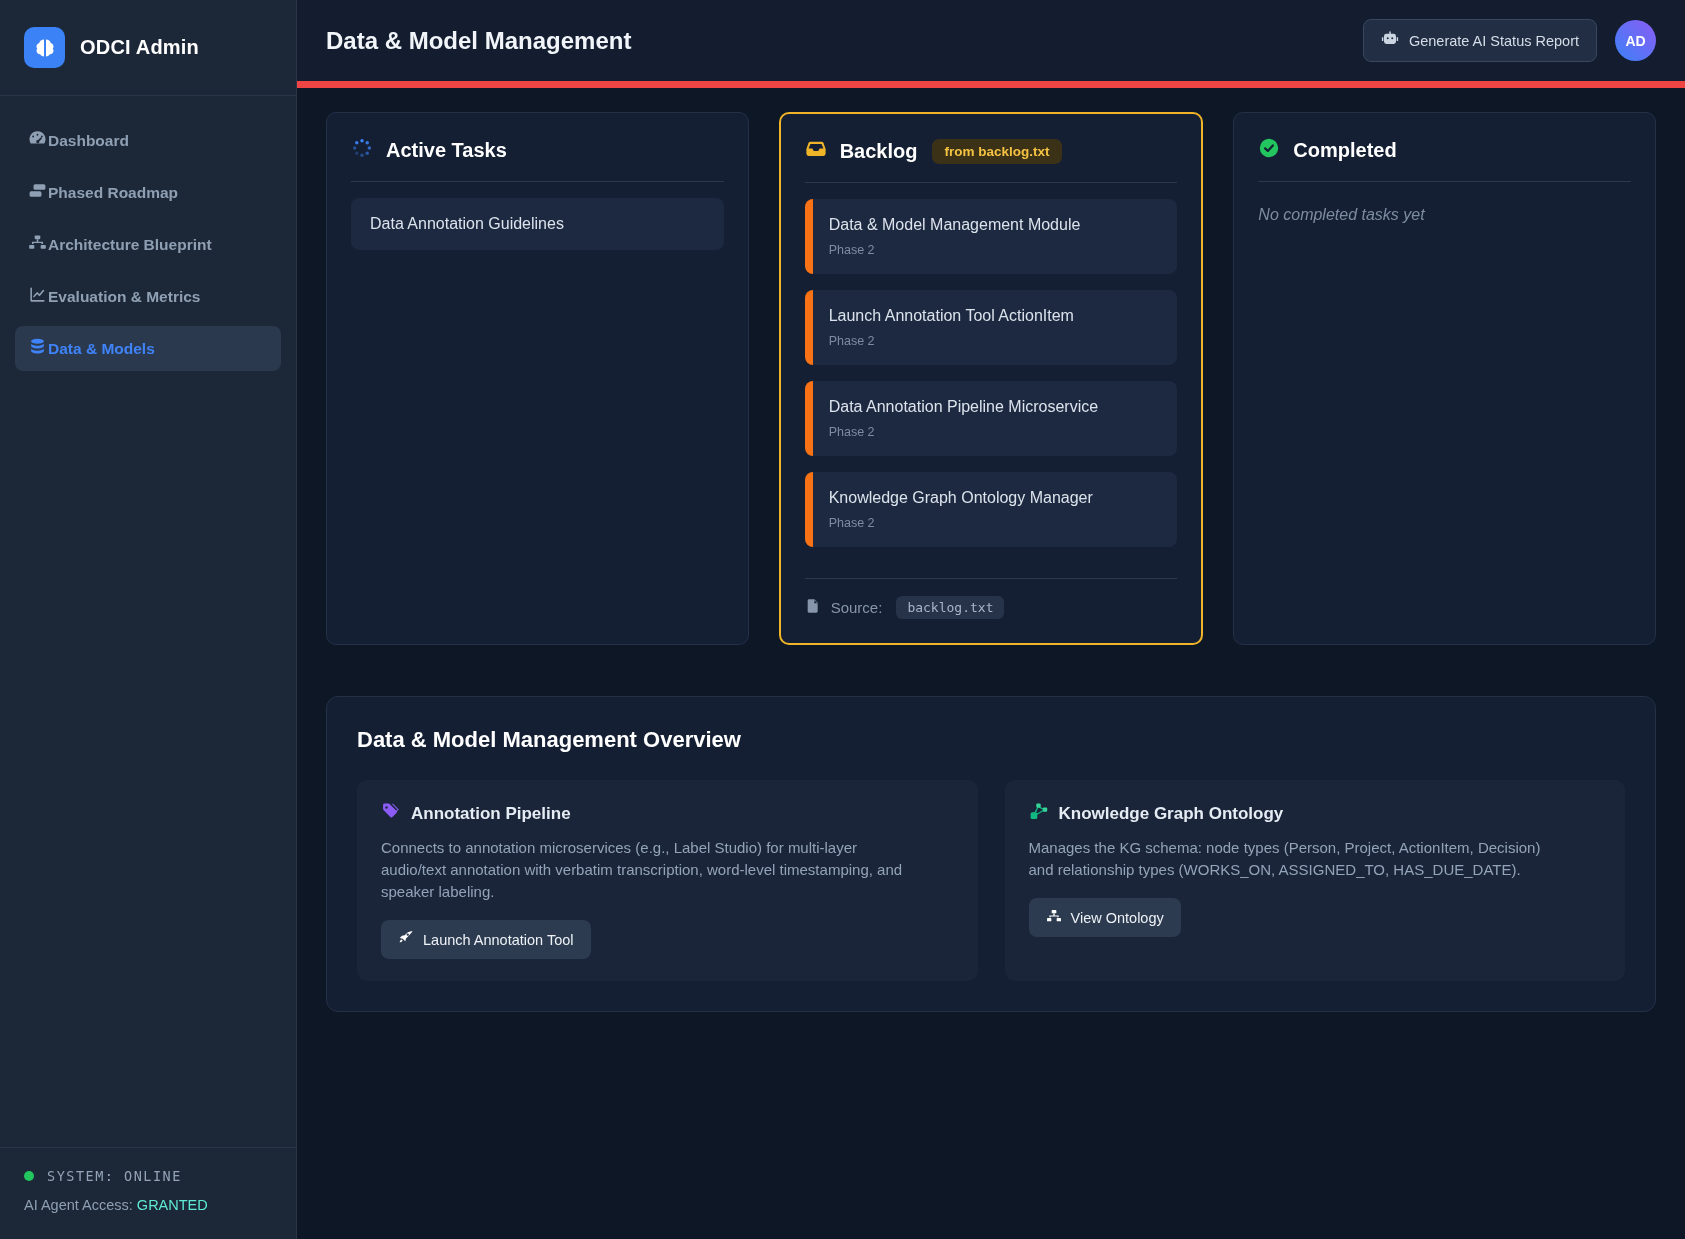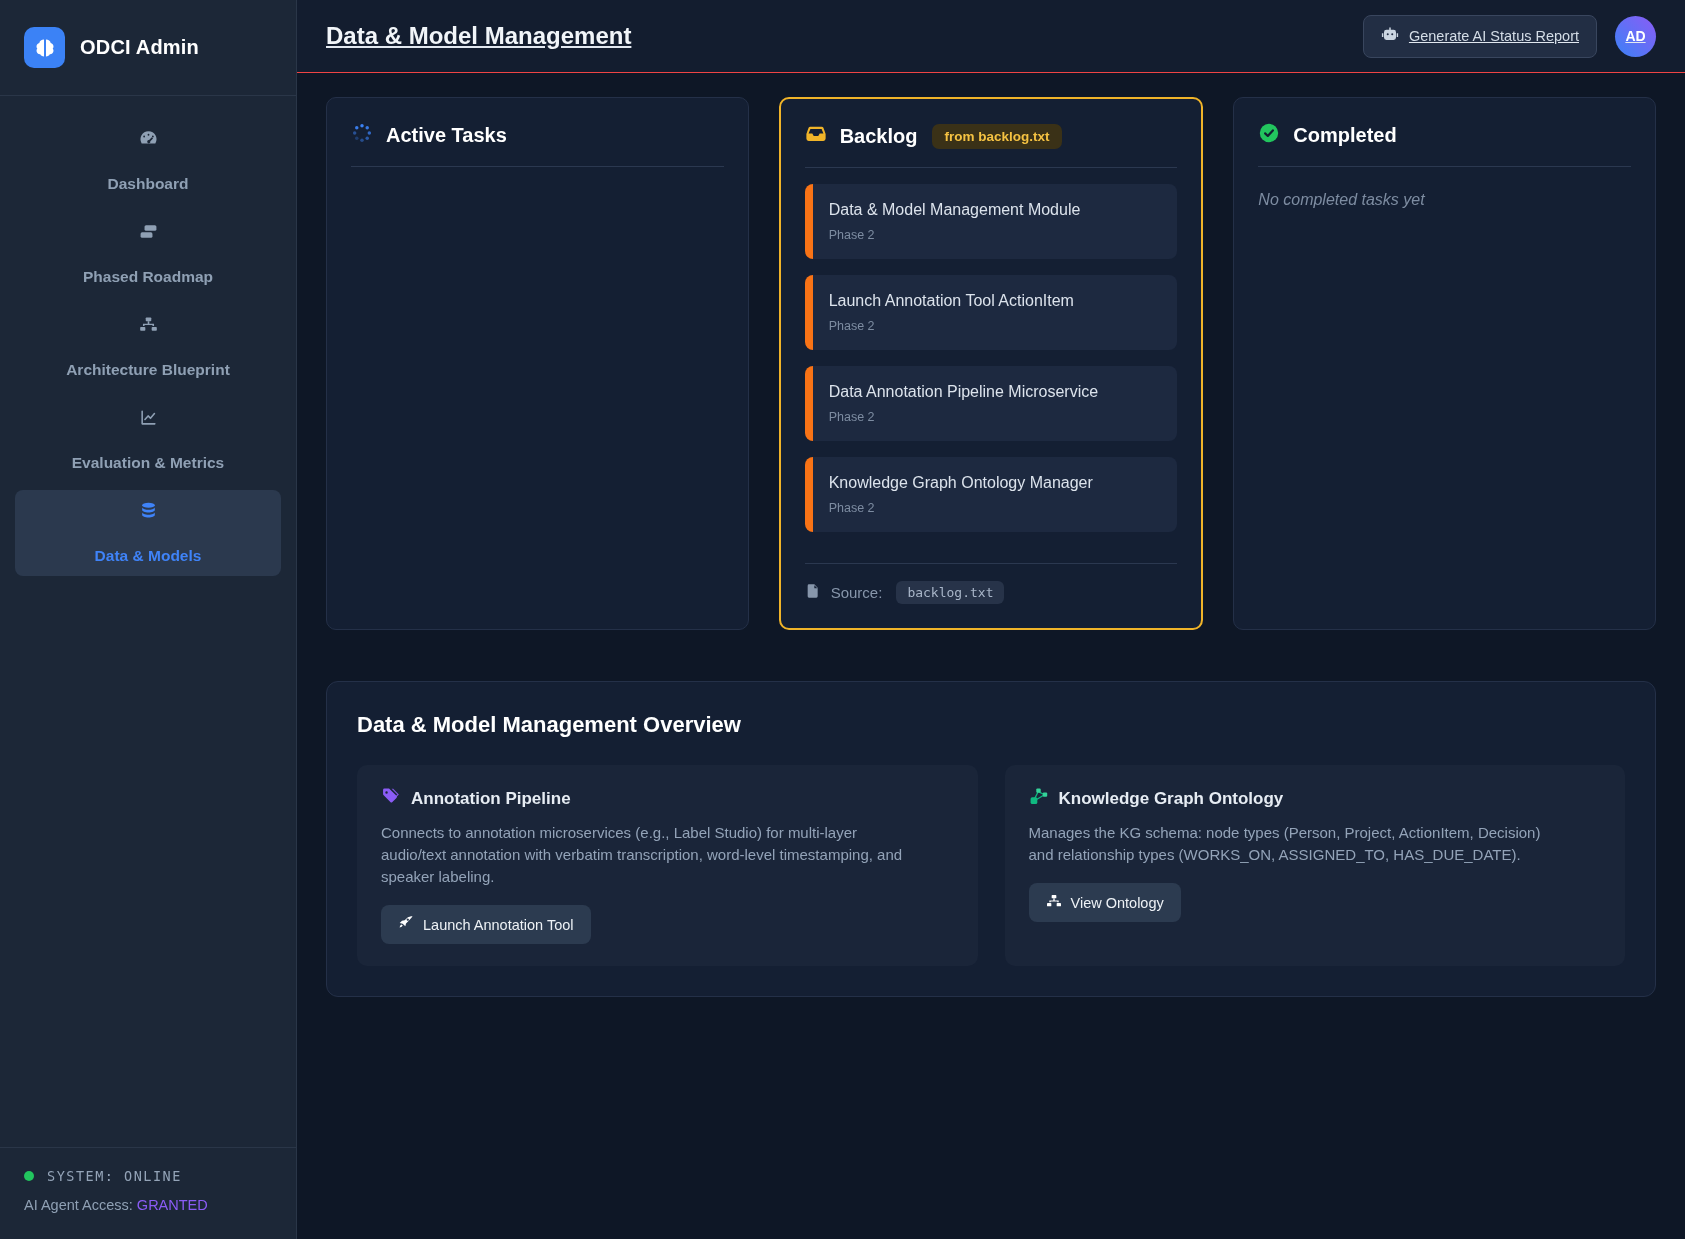--- a/index.html
+++ b/index.html
@@ -17,40 +17,39 @@
     background:#1c2737;
     border-right:1px solid #2a3648;
     display:flex; flex-direction:column;
   }
   .logo-row { display:flex; align-items:center; gap:15px; padding:27px 24px; border-bottom:1px solid #2a3648; }
   .logo-badge { width:41px; height:41px; border-radius:10px; background:#3b82f6; display:flex; align-items:center; justify-content:center; flex:none; }
   .logo-badge svg { width:24px; height:24px; }
   .app-title { font-size:20px; font-weight:bold; color:#ffffff; letter-spacing:.2px; }
   .nav { flex:1; padding:22px 15px; display:flex; flex-direction:column; gap:7px; }
   .nav-item {
-    display:flex; align-items:center; gap:23px;
+    display:flex; align-items:center; gap:1px;
     padding:11px 13px; border-radius:8px;
-    color:#8fa0b4; font-size:15.5px; font-weight:bold; cursor:pointer;flex-direction:column;
+    color:#8fa0b4; font-size:15.5px; font-weight:bold; cursor:pointer;
   }
   .nav-item svg { width:19px; height:19px; flex:none; }
   .nav-item.active { background:#2b394e; color:#3f83f8; }
   .sidebar-footer { border-top:1px solid #2a3648; padding:20px 24px 26px; }
   .sys-row { display:flex; align-items:center; gap:13px; font-family:"DejaVu Sans Mono", monospace; font-size:13.5px; color:#94a4b8; letter-spacing:1.5px; }
   .sys-dot { width:10px; height:10px; border-radius:50%; background:#22c55e; flex:none; }
   .agent-row { margin-top:13px; font-size:14.5px; color:#8fa0b4; }
-  .agent-granted { color:#8b5cf6; }
+  .agent-granted { color:#5eead4; }
 
   
   .main { flex:1; display:flex; flex-direction:column; background:#0e1726; min-width:0; }
   .topbar {
-    height:73px; flex:none; background:#131d2f;
-    border-bottom:1px solid #ef4444;
+    height:88px; flex:none; background:#131d2f;
+    border-bottom:7px solid #ef4444;
     display:flex; align-items:center; justify-content:space-between;
     padding:0 29px;
-    text-decoration:underline;
   }
   .page-title { font-size:24px; font-weight:bold; color:#f1f5f9; }
   .topbar-right { display:flex; align-items:center; gap:18px; }
   .report-btn {
     display:flex; align-items:center; gap:10px;
     background:#222e44; border:1px solid #39465e; border-radius:8px;
     padding:10px 17px; color:#d4dde7; font-size:14.5px; font-family:inherit; cursor:pointer;
   }
   .report-btn svg { width:18px; height:18px; }
   .avatar {
@@ -205,20 +204,23 @@
               <circle cx="20" cy="12" r="1.9" opacity=".75"></circle>
               <circle cx="17.7" cy="17.7" r="1.9" opacity=".6"></circle>
               <circle cx="12" cy="20" r="1.9" opacity=".45"></circle>
               <circle cx="6.3" cy="17.7" r="1.9" opacity=".3"></circle>
               <circle cx="4" cy="12" r="1.9" opacity=".5"></circle>
               <circle cx="6.3" cy="6.3" r="1.9" opacity=".95"></circle>
             </svg></span>
         <span class="col-title">Active Tasks</span>
       </div>
       <div class="col-divider"></div>
+      <div class="task-card">
+        <div class="task-title">Data Annotation Guidelines</div>
+      </div>
     </div>
 
     <div class="column backlog-col">
       <div class="col-head">
         <span><svg viewBox="0 0 24 24" fill="#f0b429" width="22" height="22">
               <path d="M3.9 5.2A2 2 0 0 1 5.8 4h12.4a2 2 0 0 1 1.9 1.3L22.5 12v5a2.5 2.5 0 0 1-2.5 2.5H4A2.5 2.5 0 0 1 1.5 17v-5zM5.9 6.5 3.9 11.5H8l1.5 2.8h5l1.5-2.8h4.1l-2-5z"></path>
             </svg></span>
         <span class="col-title">Backlog</span>
         <span class="badge">from backlog.txt</span>
       </div>

